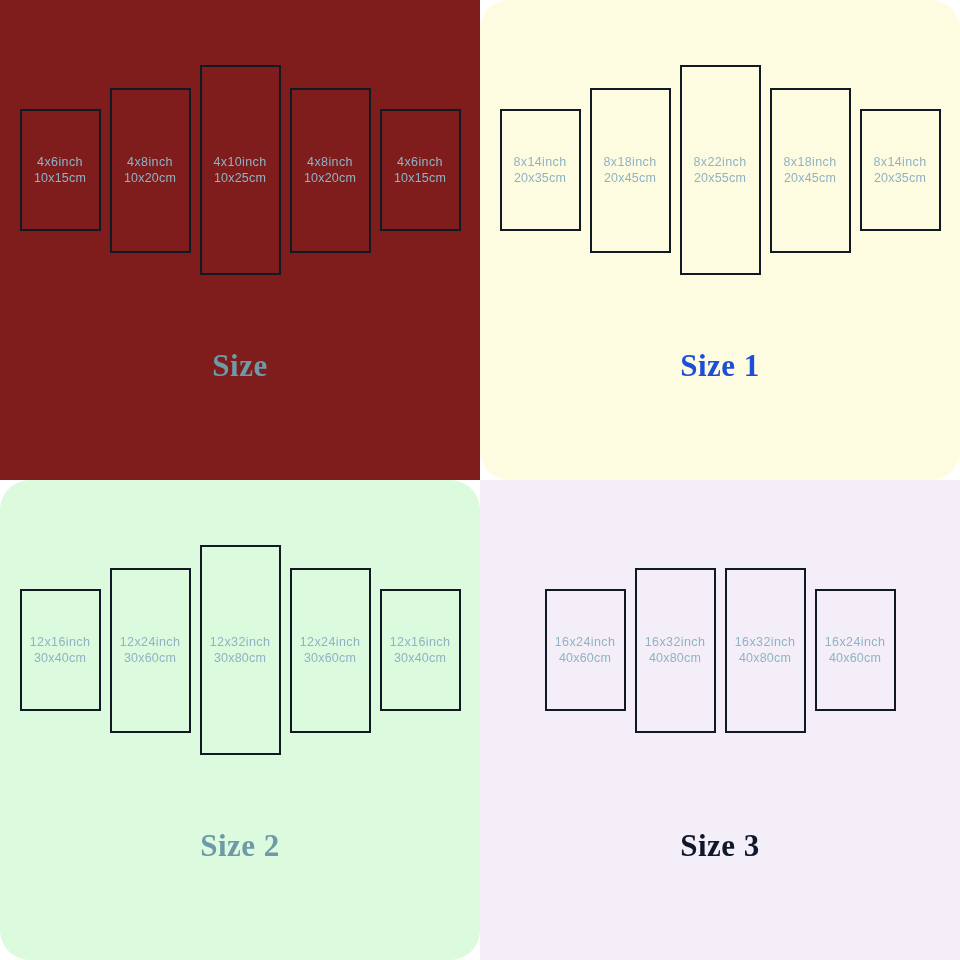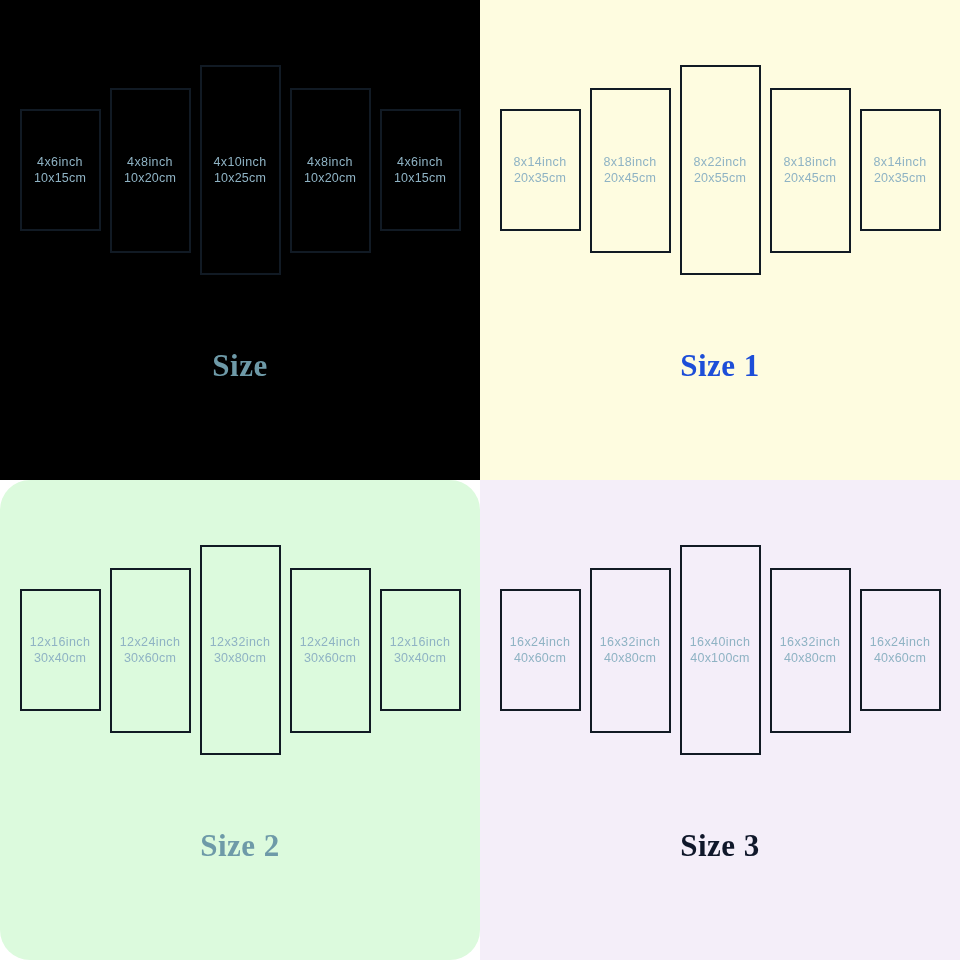--- a/index.html
+++ b/index.html
@@ -92,21 +92,21 @@
     font-size: 31px;
     line-height: 36px;
     color: #6e9aa8;
     letter-spacing: 0.5px;
   }
 </style>
 </head>
 <body>
 
 <div id="chart-grid">
-    <div class="quadrant" style="background: #000000;">
+    <div class="quadrant" style="background: #7f1d1d;">
       <div class="panel-group">
         <div class="panel h-outer" style="border-color: rgb(17, 26, 36);">
           <div class="panel-label" style="color: rgb(143, 179, 196);">
             <span class="ln-in">4x6inch</span>
             <span class="ln-cm">10x15cm</span>
           </div>
         </div>
         <div class="panel h-mid" style="border-color: rgb(17, 26, 36);">
           <div class="panel-label" style="color: rgb(143, 179, 196);">
             <span class="ln-in">4x8inch</span>
@@ -127,21 +127,21 @@
         </div>
         <div class="panel h-outer" style="border-color: rgb(17, 26, 36);">
           <div class="panel-label" style="color: rgb(143, 179, 196);">
             <span class="ln-in">4x6inch</span>
             <span class="ln-cm">10x15cm</span>
           </div>
         </div>
       </div>
       <div class="quadrant-title" style="color: rgb(110, 154, 168);">Size</div>
     </div>
-    <div class="quadrant" style="background: rgb(254, 252, 224);">
+    <div class="quadrant" style="background: rgb(254, 252, 224); border-radius: 29px;">
       <div class="panel-group">
         <div class="panel h-outer" style="border-color: rgb(17, 26, 36);">
           <div class="panel-label" style="color: rgb(143, 179, 196);">
             <span class="ln-in">8x14inch</span>
             <span class="ln-cm">20x35cm</span>
           </div>
         </div>
         <div class="panel h-mid" style="border-color: rgb(17, 26, 36);">
           <div class="panel-label" style="color: rgb(143, 179, 196);">
             <span class="ln-in">8x18inch</span>
@@ -211,26 +211,20 @@
             <span class="ln-in">16x24inch</span>
             <span class="ln-cm">40x60cm</span>
           </div>
         </div>
         <div class="panel h-mid" style="border-color: rgb(17, 26, 36);">
           <div class="panel-label" style="color: rgb(143, 179, 196);">
             <span class="ln-in">16x32inch</span>
             <span class="ln-cm">40x80cm</span>
           </div>
         </div>
-        <div class="panel h-centre" style="border-color: rgb(17, 26, 36);">
-          <div class="panel-label" style="color: rgb(143, 179, 196);">
-            <span class="ln-in">16x40inch</span>
-            <span class="ln-cm">40x100cm</span>
-          </div>
-        </div>
         <div class="panel h-mid" style="border-color: rgb(17, 26, 36);">
           <div class="panel-label" style="color: rgb(143, 179, 196);">
             <span class="ln-in">16x32inch</span>
             <span class="ln-cm">40x80cm</span>
           </div>
         </div>
         <div class="panel h-outer" style="border-color: rgb(17, 26, 36);">
           <div class="panel-label" style="color: rgb(143, 179, 196);">
             <span class="ln-in">16x24inch</span>
             <span class="ln-cm">40x60cm</span>

